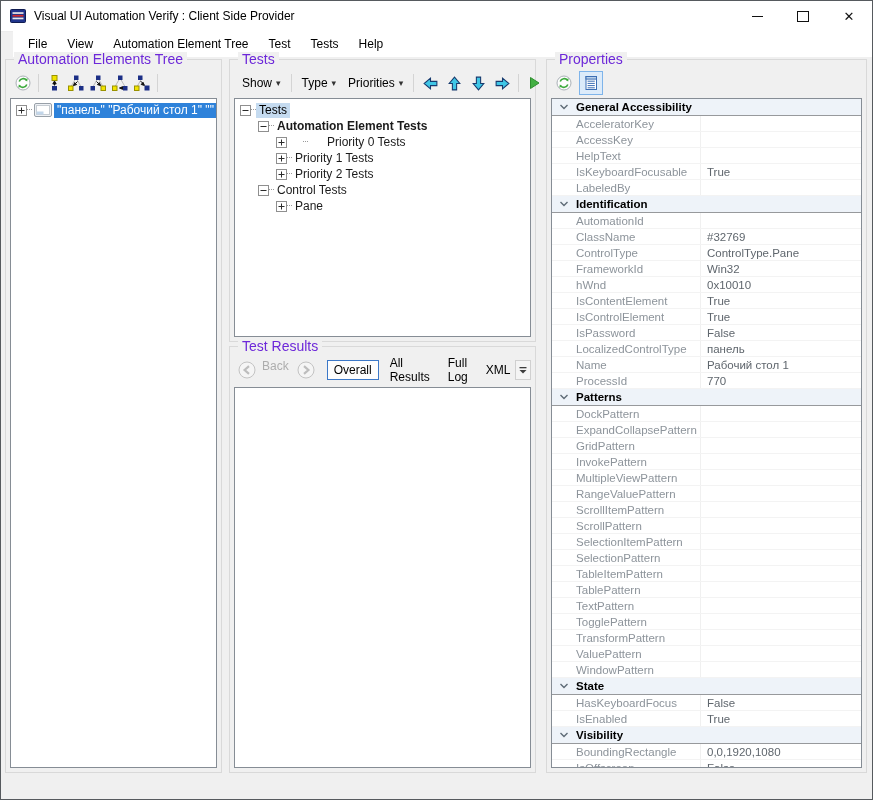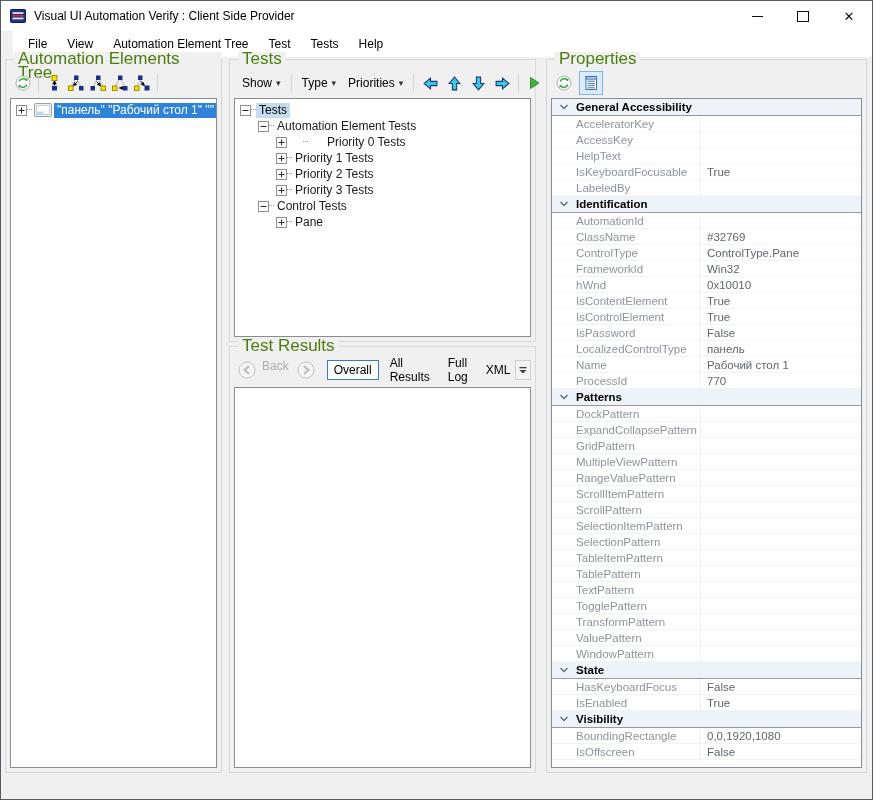--- a/index.html
+++ b/index.html
@@ -16,21 +16,21 @@
   #winbtns{position:absolute;right:0;top:0;height:30px;display:flex;}
   .winbtn{width:46px;height:30px;display:flex;align-items:center;justify-content:center;}
   .glyph-min{width:11px;height:1px;background:#111;}
   .glyph-max{width:10px;height:9px;border:1px solid #111;}
   .glyph-close{font-size:13px;color:#111;line-height:1;}
   
   #menubar{position:absolute;left:12px;top:30px;right:0;height:26px;background:#fff;display:flex;align-items:center;padding-left:5px;}
   .menu-item{padding:0 10px;line-height:26px;color:#000;}
   
   .group{position:absolute;border:1px solid #d9d9d9;box-sizing:border-box;}
-  .group-label{position:absolute;top:-8px;left:8px;background:#f0f0f0;padding:0 4px;font-size:17px;color:#4d7c0f;line-height:14px;}
+  .group-label{position:absolute;top:-8px;left:8px;background:#f0f0f0;padding:0 4px;font-size:14px;color:#6d28d9;line-height:14px;}
   .sunken{position:absolute;background:#fff;border:1px solid #868d95;box-sizing:border-box;overflow:hidden;}
   .toolbar{position:absolute;left:6px;top:11px;height:24px;display:flex;align-items:center;}
   .tbtn{height:22px;min-width:22px;display:inline-flex;align-items:center;justify-content:center;}
   .tbtn svg{display:block;}
   .tsep{width:1px;height:18px;background:#d4d4d4;margin:0 4px;}
   .drop-btn{display:inline-flex;align-items:center;padding:0 6px;height:22px;color:#000;}
   .drop-btn .caret{font-size:9px;margin-left:4px;color:#333;}
   
   .tree{position:absolute;padding-top:2px;}
   .trow{height:16px;display:flex;align-items:center;white-space:nowrap;}
@@ -219,21 +219,21 @@
     <div class="sunken" style="left:4px;top:38px;right:4px;bottom:4px;">
       <div class="tree" id="tests-tree-body" style="left:3px;top:1px;right:0;">
           <div class="trow" style="padding-left: 2px;">
             <span class="exp"><svg viewBox="0 0 11 11" width="11" height="11">
       <rect x="0.5" y="0.5" width="10" height="10" fill="#fff" stroke="#8f8f8f"></rect>
       <line x1="2.5" y1="5.5" x2="8.5" y2="5.5" stroke="#2b2b2b"></line>
       </svg></span>
             <span class="stub"></span>
             <span class="tlabel sel-inactive">Tests</span>
           </div>
-          <div class="trow" style="padding-left: 20px;">
+          <div class="trow" style="padding-left: 20px; font-weight: bold;">
             <span class="exp"><svg viewBox="0 0 11 11" width="11" height="11">
       <rect x="0.5" y="0.5" width="10" height="10" fill="#fff" stroke="#8f8f8f"></rect>
       <line x1="2.5" y1="5.5" x2="8.5" y2="5.5" stroke="#2b2b2b"></line>
       </svg></span>
             <span class="stub"></span>
             <span class="tlabel">Automation Element Tests</span>
           </div>
           <div class="trow" style="padding-left: 38px; gap: 16px;">
             <span class="exp"><svg viewBox="0 0 11 11" width="11" height="11">
       <rect x="0.5" y="0.5" width="10" height="10" fill="#fff" stroke="#8f8f8f"></rect>
@@ -253,29 +253,20 @@
             <span class="tlabel">Priority 1 Tests</span>
           </div>
           <div class="trow" style="padding-left: 38px;">
             <span class="exp"><svg viewBox="0 0 11 11" width="11" height="11">
       <rect x="0.5" y="0.5" width="10" height="10" fill="#fff" stroke="#8f8f8f"></rect>
       <line x1="2.5" y1="5.5" x2="8.5" y2="5.5" stroke="#2b2b2b"></line>
       <line x1="5.5" y1="2.5" x2="5.5" y2="8.5" stroke="#2b2b2b"></line>
               </svg></span>
             <span class="stub"></span>
             <span class="tlabel">Priority 2 Tests</span>
-          </div>
-          <div class="trow" style="padding-left: 38px;">
-            <span class="exp"><svg viewBox="0 0 11 11" width="11" height="11">
-      <rect x="0.5" y="0.5" width="10" height="10" fill="#fff" stroke="#8f8f8f"></rect>
-      <line x1="2.5" y1="5.5" x2="8.5" y2="5.5" stroke="#2b2b2b"></line>
-      <line x1="5.5" y1="2.5" x2="5.5" y2="8.5" stroke="#2b2b2b"></line>
-              </svg></span>
-            <span class="stub"></span>
-            <span class="tlabel">Priority 3 Tests</span>
           </div>
           <div class="trow" style="padding-left: 20px;">
             <span class="exp"><svg viewBox="0 0 11 11" width="11" height="11">
       <rect x="0.5" y="0.5" width="10" height="10" fill="#fff" stroke="#8f8f8f"></rect>
       <line x1="2.5" y1="5.5" x2="8.5" y2="5.5" stroke="#2b2b2b"></line>
       </svg></span>
             <span class="stub"></span>
             <span class="tlabel">Control Tests</span>
           </div>
           <div class="trow" style="padding-left: 38px;">
@@ -461,20 +452,25 @@
             <span class="pname">ExpandCollapsePattern</span>
             <span class="pval"></span>
           </div>
           <div class="prow">
             <span class="pchev"></span>
             <span class="pname">GridPattern</span>
             <span class="pval"></span>
           </div>
           <div class="prow">
             <span class="pchev"></span>
+            <span class="pname">InvokePattern</span>
+            <span class="pval"></span>
+          </div>
+          <div class="prow">
+            <span class="pchev"></span>
             <span class="pname">MultipleViewPattern</span>
             <span class="pval"></span>
           </div>
           <div class="prow">
             <span class="pchev"></span>
             <span class="pname">RangeValuePattern</span>
             <span class="pval"></span>
           </div>
           <div class="prow">
             <span class="pchev"></span>

